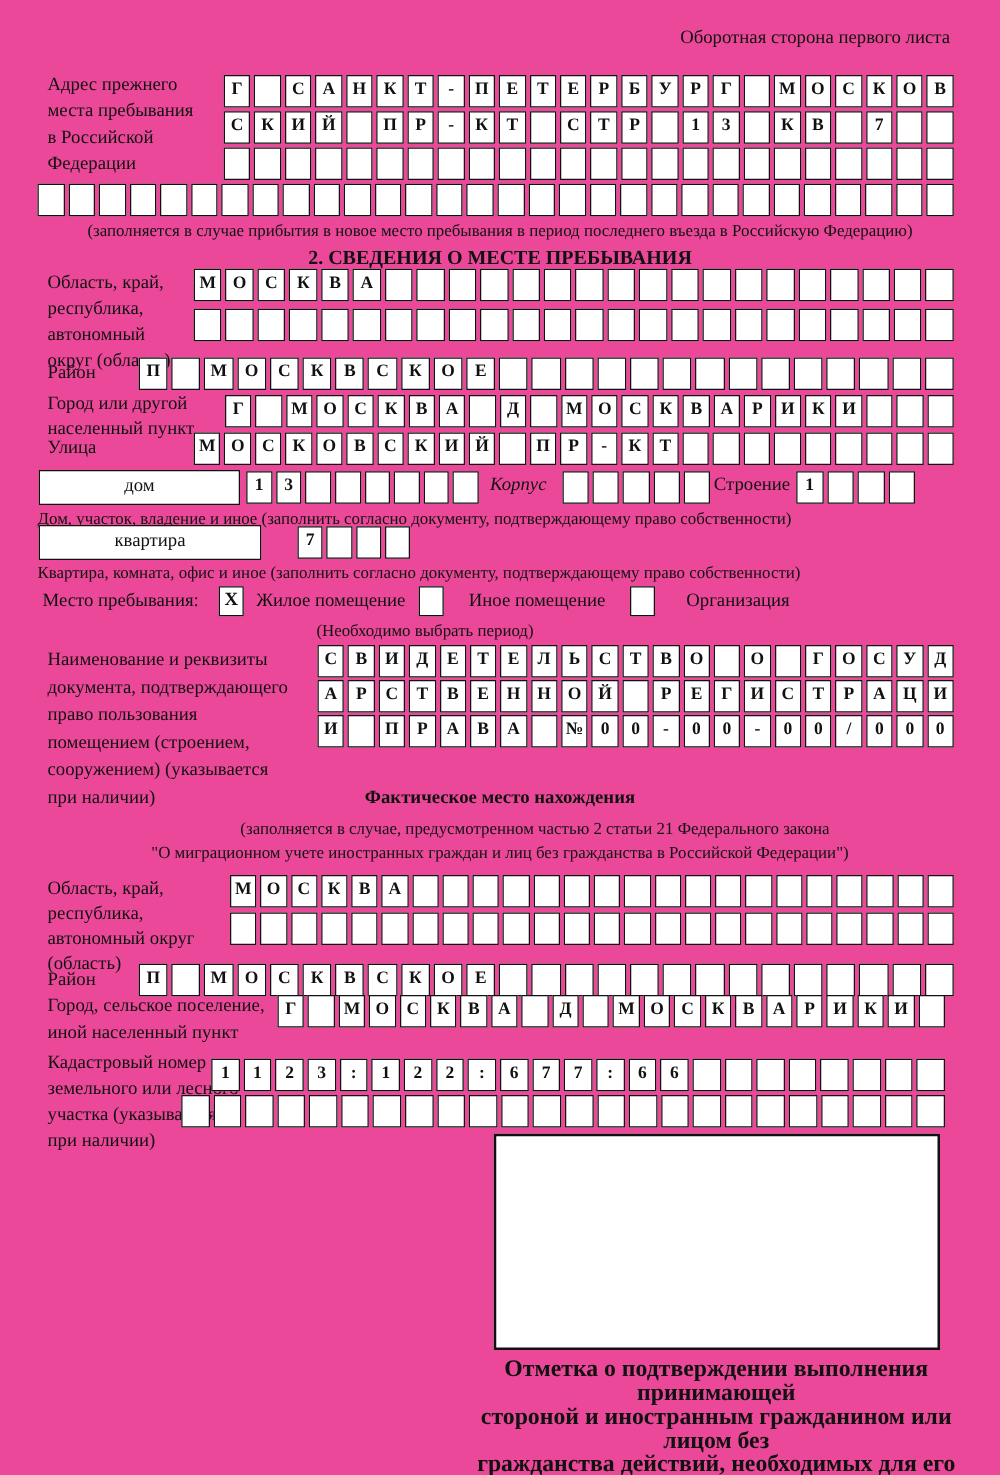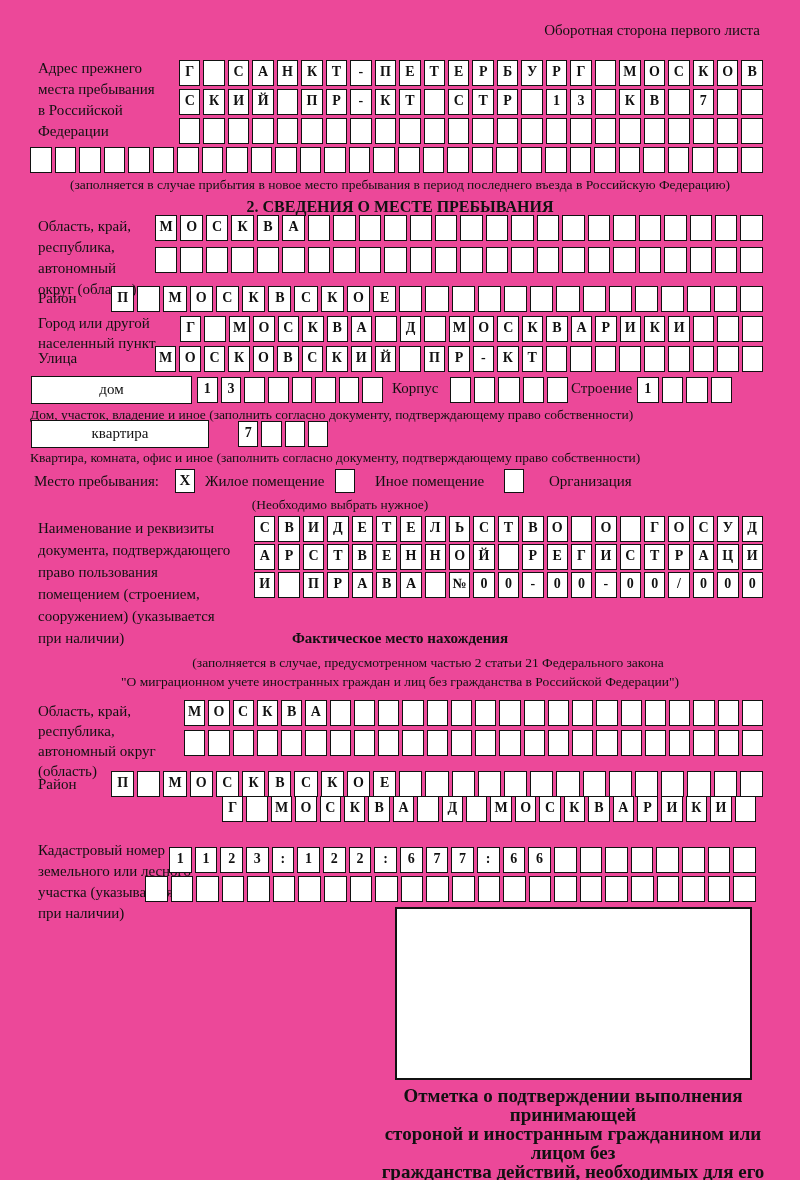--- a/index.html
+++ b/index.html
@@ -317,21 +317,21 @@
   <div class="cellrow" style="left:197px; top:377px; width:186px;">
       <span class="cell">1</span>
       <span class="cell">3</span>
       <span class="cell"></span>
       <span class="cell"></span>
       <span class="cell"></span>
       <span class="cell"></span>
       <span class="cell"></span>
       <span class="cell"></span>
     </div>
-  <div class="abs stay-label" style="left:392px; top:380px;">Корпус</div>
+  <div class="abs stay-label" style="left:392px; top:380px;font-style:italic;">Корпус</div>
   <div class="cellrow" style="left:450px; top:377px; width:118px;">
       <span class="cell"></span>
       <span class="cell"></span>
       <span class="cell"></span>
       <span class="cell"></span>
       <span class="cell"></span>
     </div>
   <div class="abs stay-label" style="left:571px; top:380px;">Строение</div>
   <div class="cellrow" style="left:637px; top:377px; width:95px;">
       <span class="cell">1</span>
@@ -350,21 +350,21 @@
     </div>
   <div class="cap" style="left:30px; top:450px;">Квартира, комната, офис и иное (заполнить согласно документу, подтверждающему право собственности)</div>
 
   <div class="abs stay-label" style="left:34px; top:473px;">Место пребывания:</div>
   <span class="chk abs" style="left:175px; top:469px;">X</span>
   <div class="abs stay-label" style="left:205px; top:473px;">Жилое помещение</div>
   <span class="chk abs" style="left:335px; top:469px;"></span>
   <div class="abs stay-label" style="left:375px; top:473px;">Иное помещение</div>
   <span class="chk abs" style="left:504px; top:469px;"></span>
   <div class="abs stay-label" style="left:549px; top:473px;">Организация</div>
-  <div class="abs" style="left:215px; top:497px; width:250px; text-align:center; font-size:13.5px;">(Необходимо выбрать нужное)</div>
+  <div class="abs" style="left:215px; top:497px; width:250px; text-align:center; font-size:13.5px;">(Необходимо выбрать период)</div>
 
   <div class="lbl" style="left:38px; top:517px; line-height:22px;">
     <div>Наименование и реквизиты</div>
     <div>документа, подтверждающего</div>
     <div>право пользования</div>
     <div>помещением (строением,</div>
     <div>сооружением) (указывается</div>
     <div>при наличии)</div>
   </div>
   <div class="cellrow" style="left:254px; top:516px; width:509px;">
@@ -524,20 +524,24 @@
       <span class="cell"></span>
       <span class="cell"></span>
       <span class="cell"></span>
       <span class="cell"></span>
       <span class="cell"></span>
       <span class="cell"></span>
       <span class="cell"></span>
       <span class="cell"></span>
     </div>
 
+  <div class="lbl" style="left:38px; top:795px; line-height:21px;">
+    <div>Город, сельское поселение,</div>
+    <div>иной населенный пункт</div>
+  </div>
   <div class="cellrow" style="left:222px; top:796px; width:534px;">
       <span class="cell">Г</span>
       <span class="cell"></span>
       <span class="cell">М</span>
       <span class="cell">О</span>
       <span class="cell">С</span>
       <span class="cell">К</span>
       <span class="cell">В</span>
       <span class="cell">А</span>
       <span class="cell"></span>

